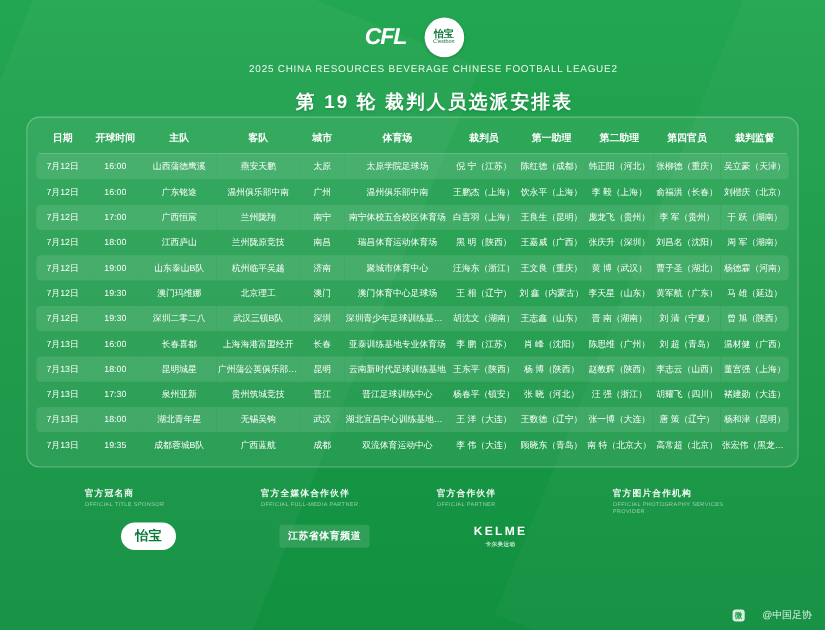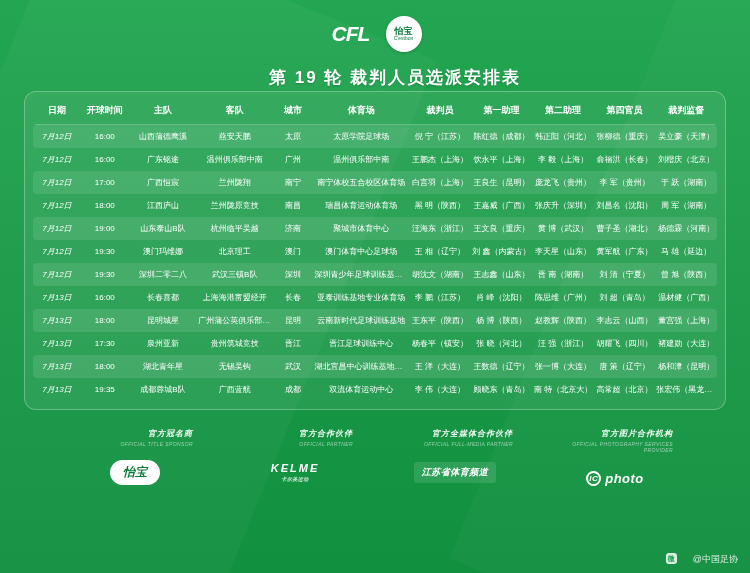--- a/index.html
+++ b/index.html
@@ -128,40 +128,40 @@
     font-size: 8px;
     text-align: center;
     padding: 6px 1px;
     white-space: nowrap;
     overflow: hidden;
     text-overflow: ellipsis;
   }
   tbody tr.alt td {
     background: rgba(255,255,255,0.10);
   }
-  tbody tr td:first-child { border-radius: 4px 0 0 4px; font-style: italic; }
+  tbody tr td:first-child { border-radius: 4px 0 0 4px; }
   tbody tr td:last-child  { border-radius: 0 4px 4px 0; }
   td.strong { font-weight: normal; }
   .sep {
     height: 1px;
     background: rgba(255,255,255,0.25);
     margin: 0 2px;
   }
 
   
   .footer {
     position: relative;
     z-index: 3;
     margin-top: 18px;
     display: flex;
     justify-content: center;
     gap: 44px;
     align-items: flex-start;
   }
-  .f-col { text-align: right; width: 116px; font-style: italic; }
+  .f-col { text-align: left; width: 116px; }
   .f-cn {
     color: rgba(255,255,255,0.95);
     font-size: 8px;
     letter-spacing: 1px;
     font-weight: bold;
   }
   .f-en {
     color: rgba(255,255,255,0.55);
     font-size: 5px;
     letter-spacing: 0.4px;
@@ -215,21 +215,21 @@
     display: flex; align-items: center; justify-content: center;
     font-size: 8px;
   }
   .watermark {
     position: absolute;
     right: 12px; bottom: 7px;
     color: rgba(255,255,255,0.85);
     font-size: 9px;
     z-index: 4;
     display: flex;
-    align-items: flex-start;
+    align-items: center;
     gap: 16px;
   }
   .wb {
     width: 11px; height: 11px;
     border-radius: 3px;
     background: rgba(255,255,255,0.85);
     color: #1a9e4b;
     font-size: 7px;
     font-weight: bold;
     display: flex; align-items: center; justify-content: center;
@@ -241,20 +241,21 @@
 <div id="page">
 
   <div class="header">
     <div class="title-row">
       <div class="cfl-logo">CFL</div>
       <div class="sponsor-badge">
         <div class="sb-top">怡宝</div>
         <div class="sb-bot">C'estbon</div>
       </div>
     </div>
+    <div class="title-sub">2025 CHINA RESOURCES BEVERAGE CHINESE FOOTBALL LEAGUE2</div>
     <div class="round-title">第 19 轮 裁判人员选派安排表</div>
   </div>
 
   <div class="card">
     <table>
       <colgroup>
         <col style="width:7%">
           <col style="width:7%">
           <col style="width:10%">
           <col style="width:11%">
@@ -462,47 +463,41 @@
   <div class="footer">
     <div class="f-col">
       <div class="f-cn">官方冠名商</div>
       <div class="f-en">OFFICIAL TITLE SPONSOR</div>
       <div class="f-logo">
         <span class="pill">怡宝</span>
       </div>
     </div>
 
     <div class="f-col">
+      <div class="f-cn">官方全媒体合作伙伴</div>
+      <div class="f-en">OFFICIAL FULL-MEDIA PARTNER</div>
+      <div class="f-logo">
+        <span class="jssport">江苏省体育频道</span>
+      </div>
+    </div>
+
+    <div class="f-col">
       <div class="f-cn">官方合作伙伴</div>
       <div class="f-en">OFFICIAL PARTNER</div>
       <div class="f-logo">
         <span class="kelme">
           <span>KELME</span>
           <span class="k-sub">卡尔美运动</span>
         </span>
       </div>
     </div>
 
     <div class="f-col">
-      <div class="f-cn">官方全媒体合作伙伴</div>
-      <div class="f-en">OFFICIAL FULL-MEDIA PARTNER</div>
-      <div class="f-logo">
-        <span class="jssport">江苏省体育频道</span>
-      </div>
-    </div>
-
-    <div class="f-col">
       <div class="f-cn">官方图片合作机构</div>
       <div class="f-en">OFFICIAL PHOTOGRAPHY SERVICES PROVIDER</div>
-      <div class="f-logo">
-        <span class="icphoto">
-          <span class="ic-circle">IC</span>
-          <span>photo</span>
-        </span>
-      </div>
     </div>
   </div>
 
   <div class="watermark">
     <span class="wb">微</span>
     <span>@中国足协</span>
   </div>
 
 </div>
 

